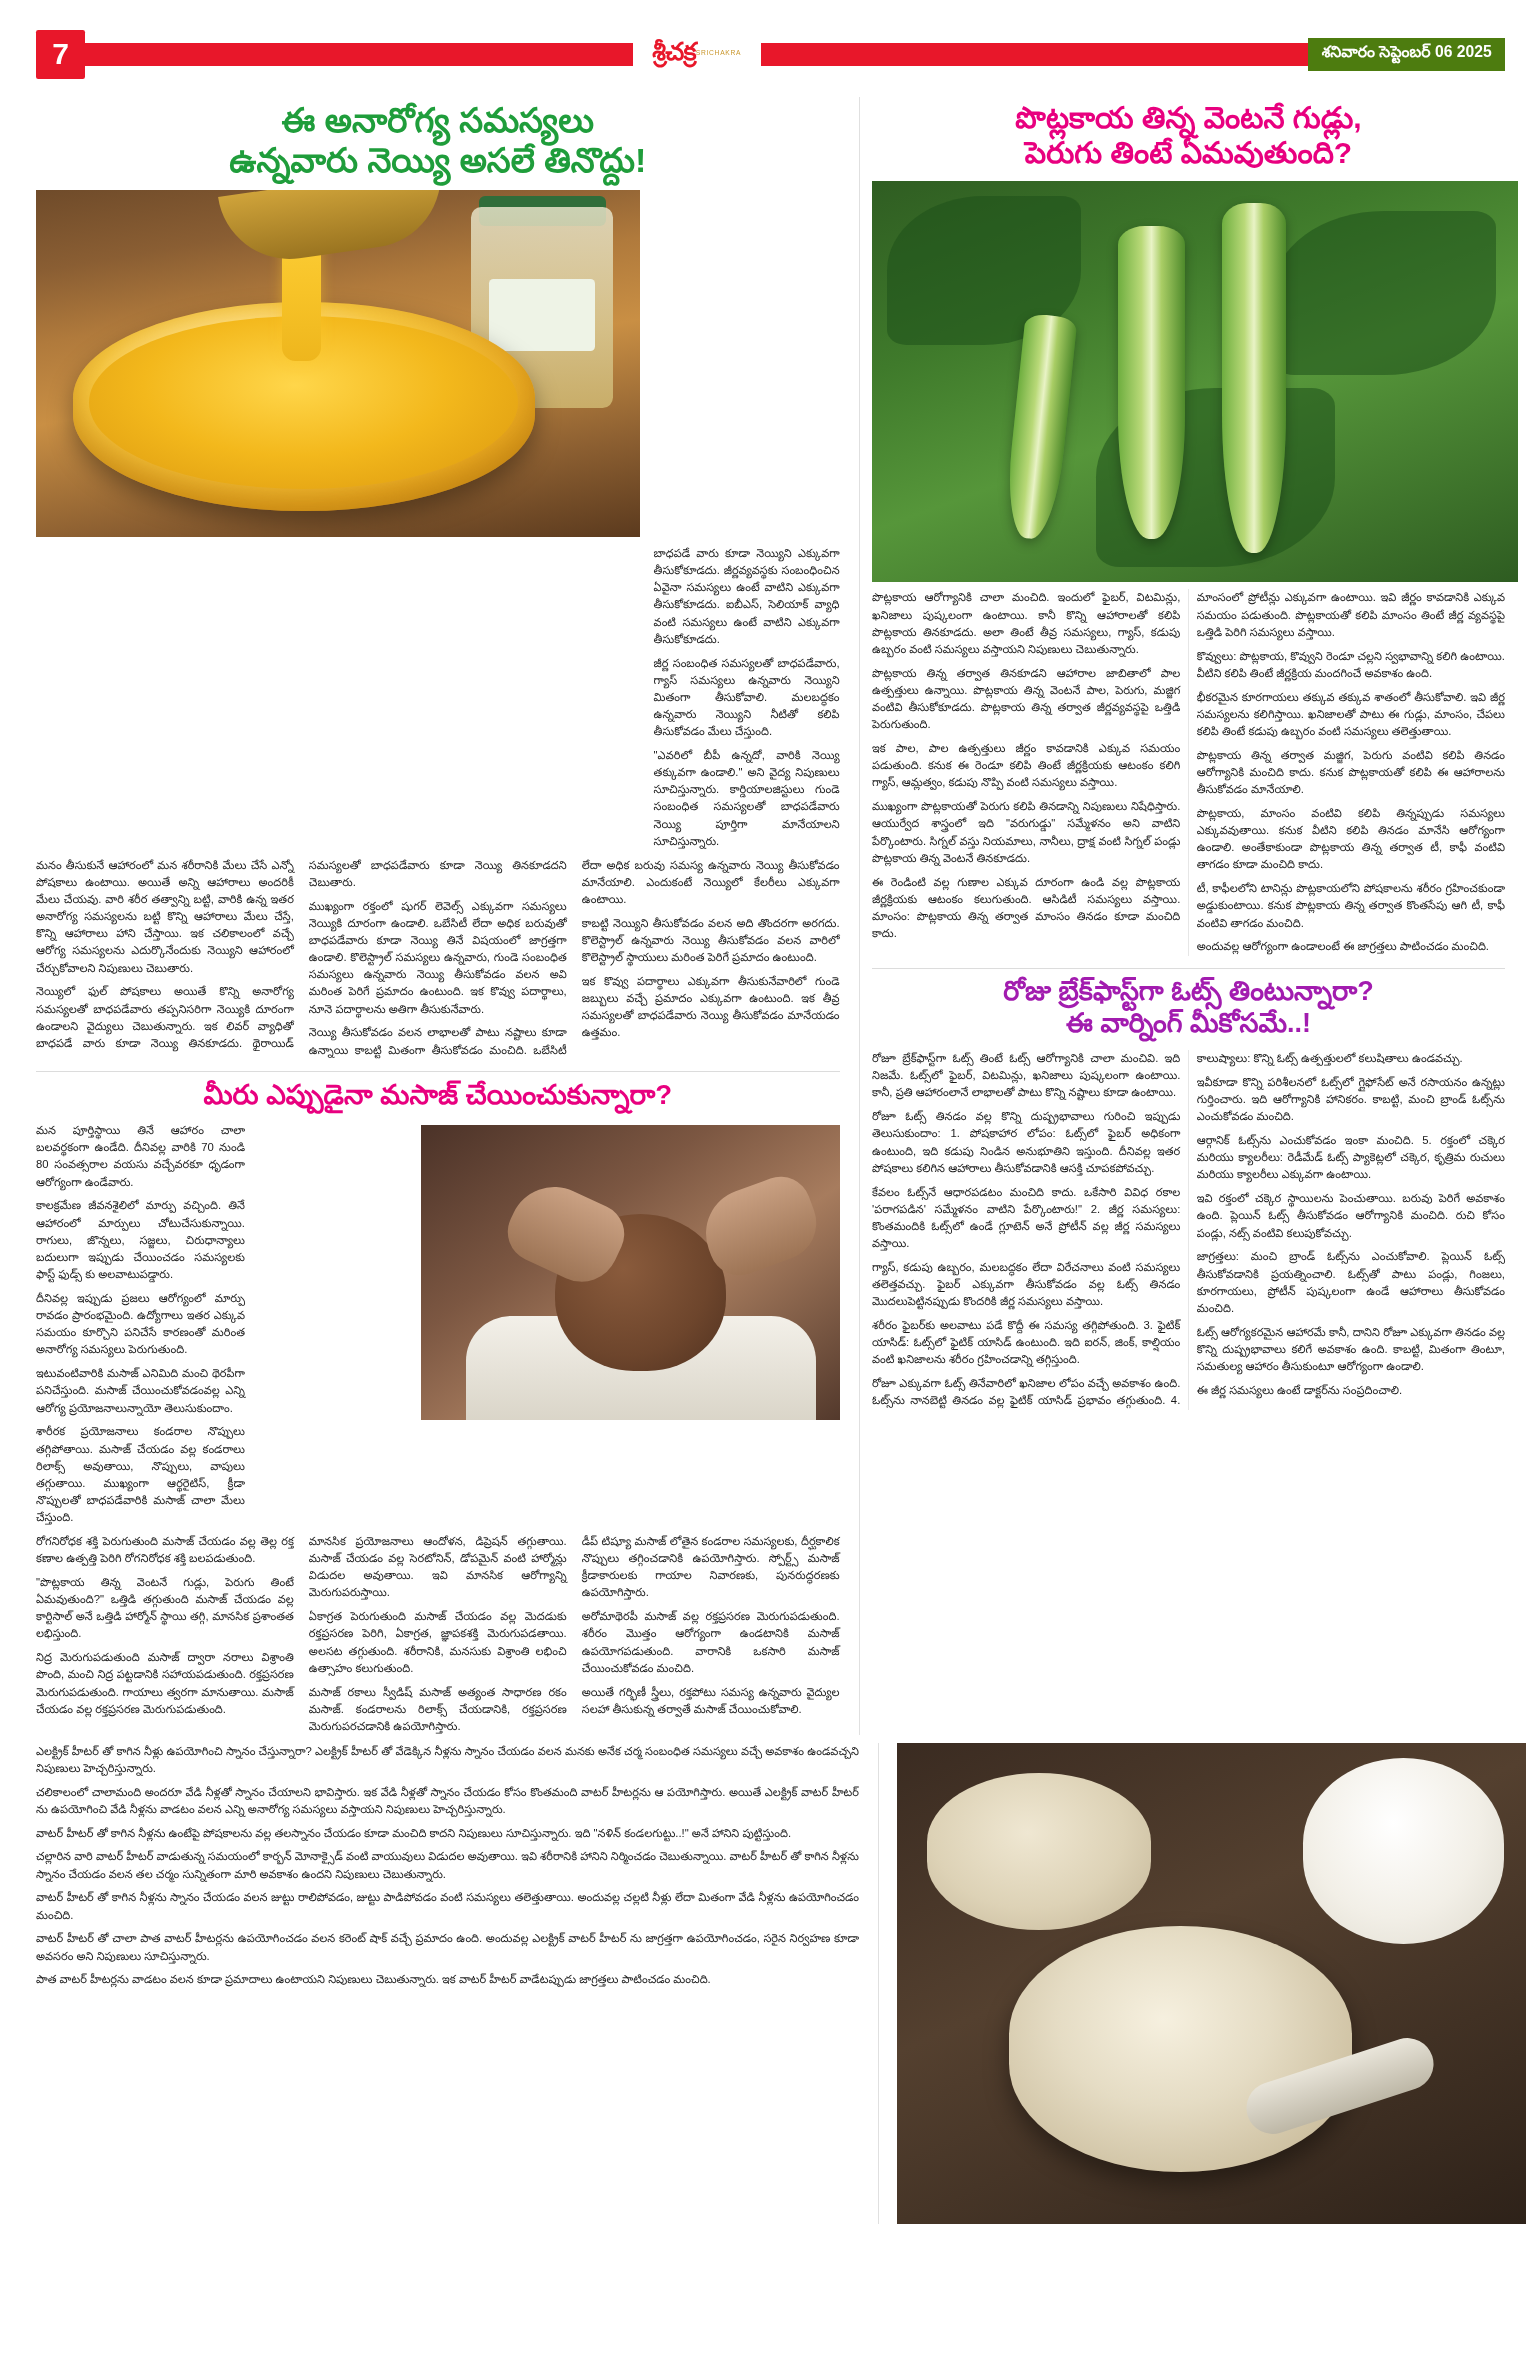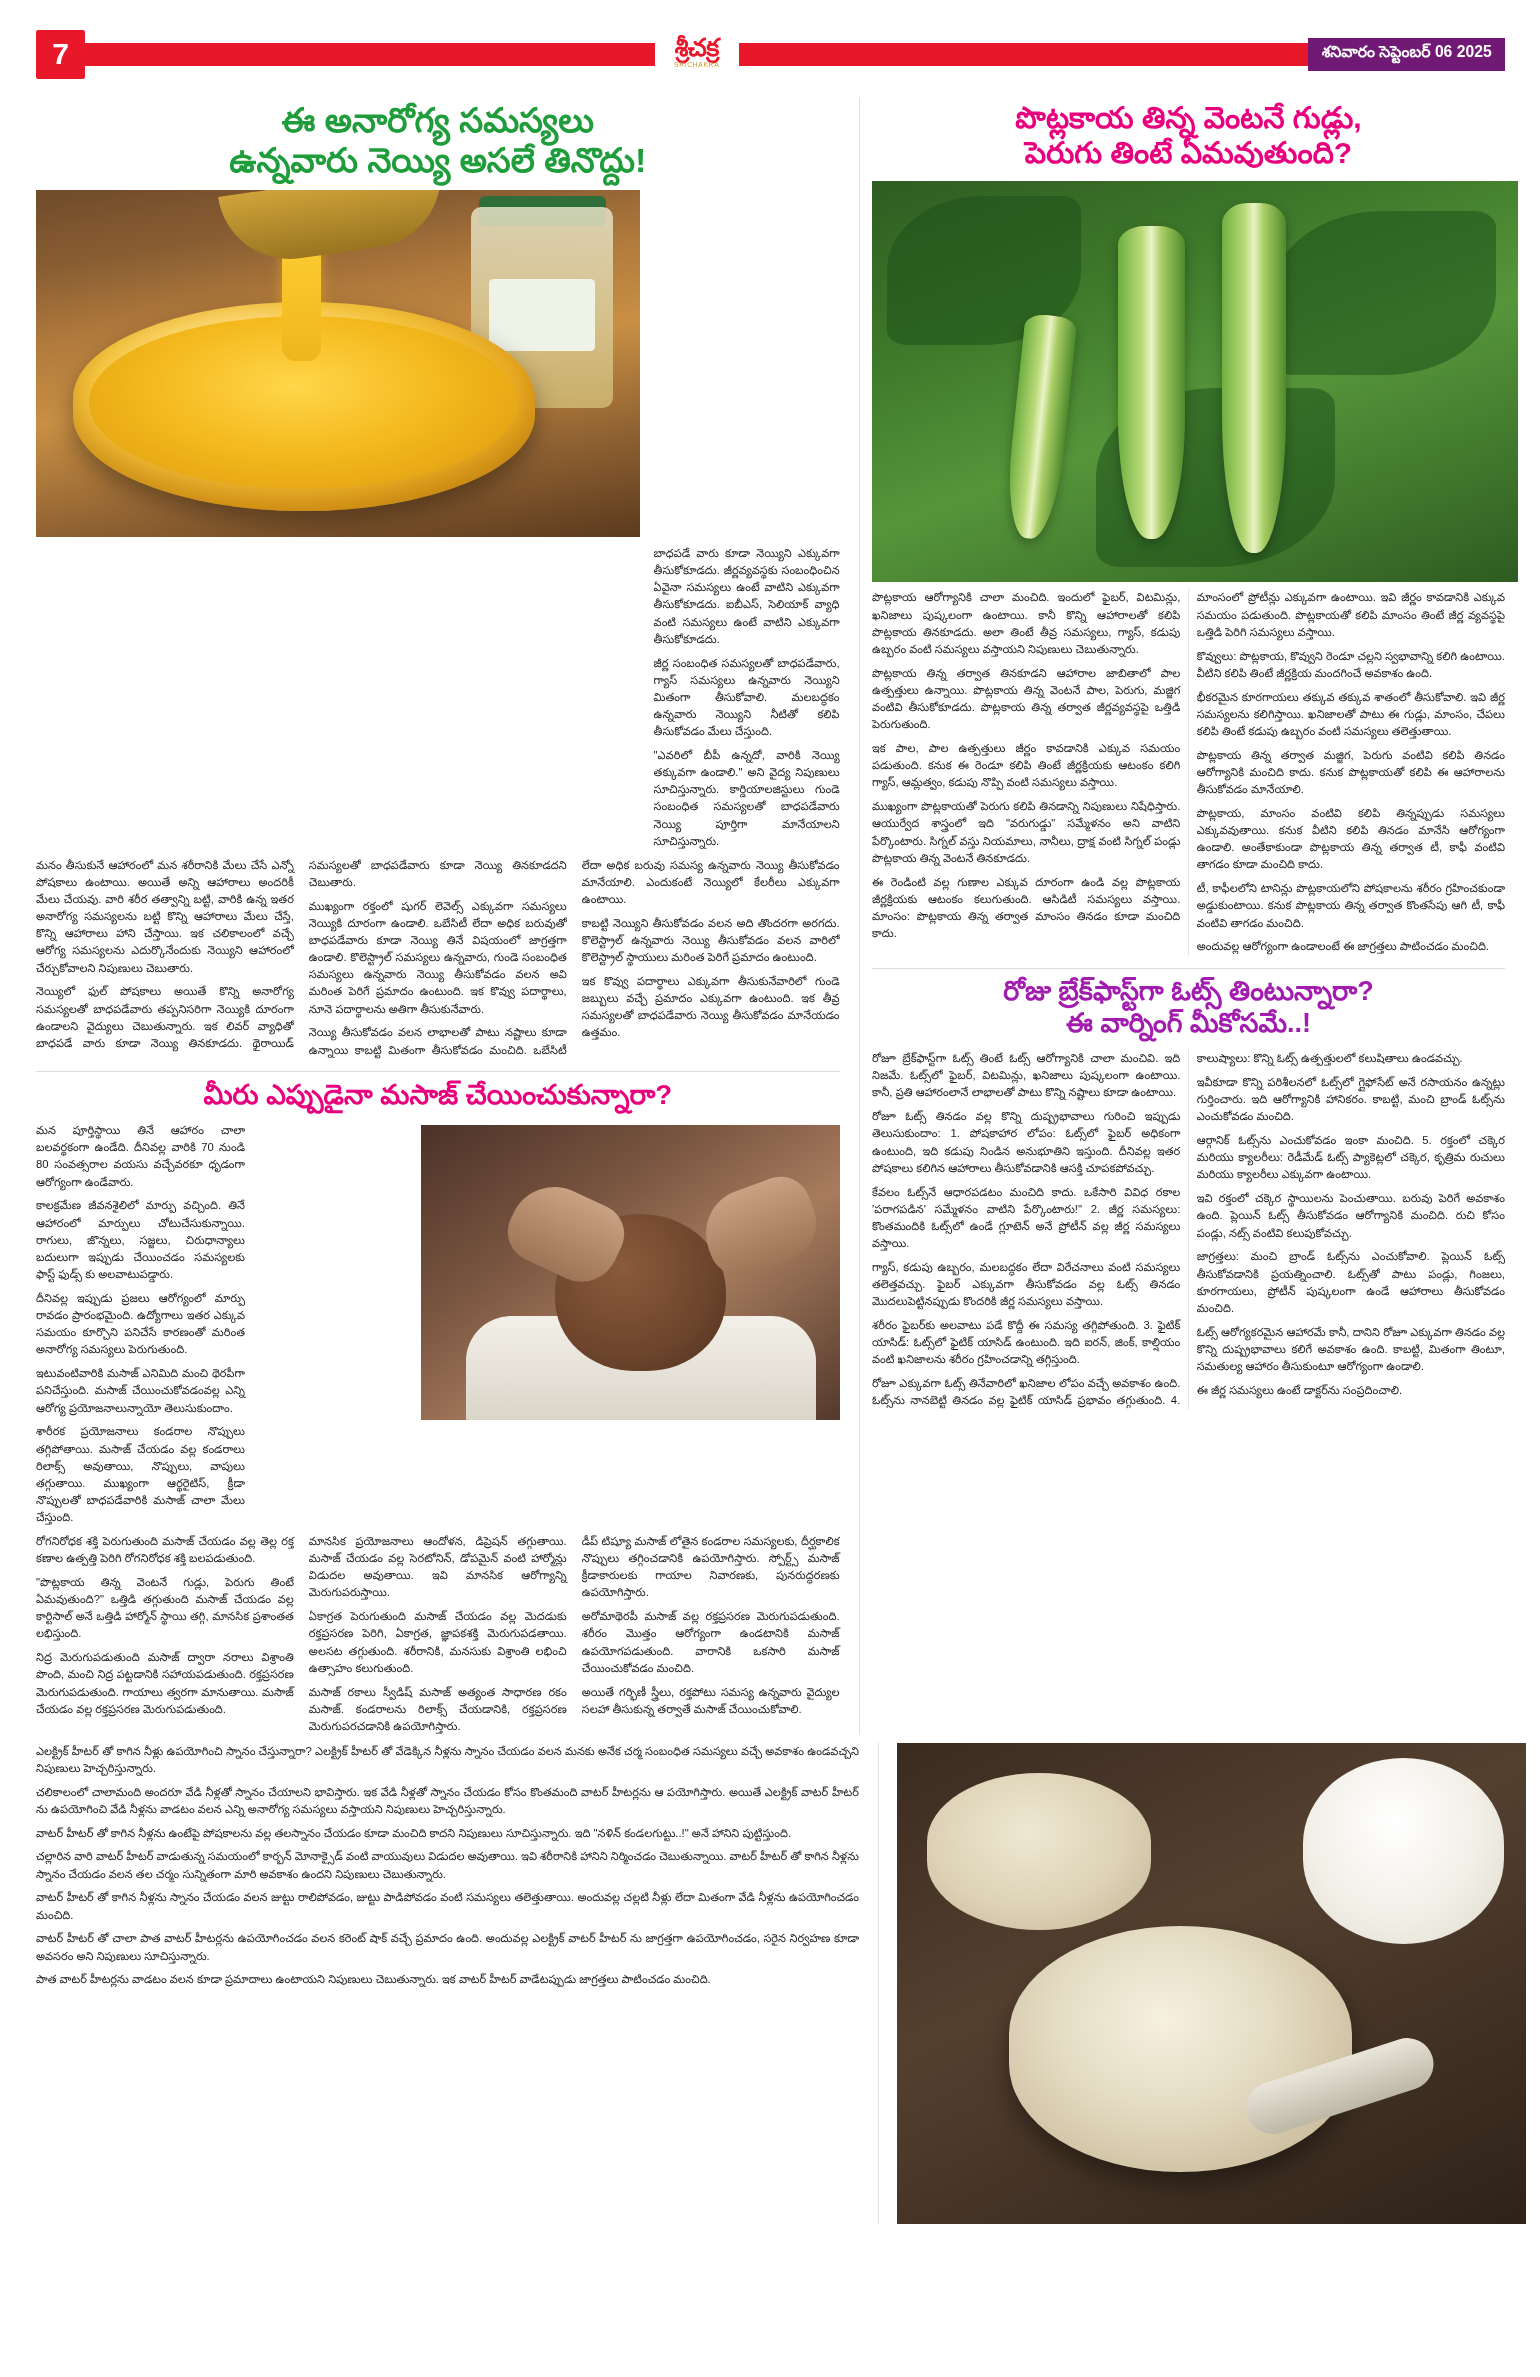--- a/index.html
+++ b/index.html
@@ -43,42 +43,42 @@
     flex: 1 1 auto;
     height: 22.4px;
     background: #e8172a;
     margin-left: 0px;
   }
   .logo-wrap {
     flex: 0 0 auto;
     background: #fff;
     padding: 0 19.4px;
     display: flex;
-    flex-direction: column;
+    flex-direction: row;
     align-items: center;
     justify-content: center;
     position: relative;
     top: -3px;
   }
   .logo-main {
     font-size: 25px;
     color: #e8172a;
     font-weight: bold;
     letter-spacing: -0.7px;
     line-height: 1;
   }
   .logo-sub {
     font-size: 6.7px;
     color: #c9962b;
     letter-spacing: 0.7px;
     margin-top: 1.5px;
   }
   .date-box {
     flex: 0 0 auto;
-    background: #701a75;
+    background: #4d7c0f;
     color: #fff;
     font-size: 15.7px;
     font-weight: bold;
     padding: 5.2px 13.4px;
     white-space: nowrap;
   }
 
   
   .content {
     position: relative;

